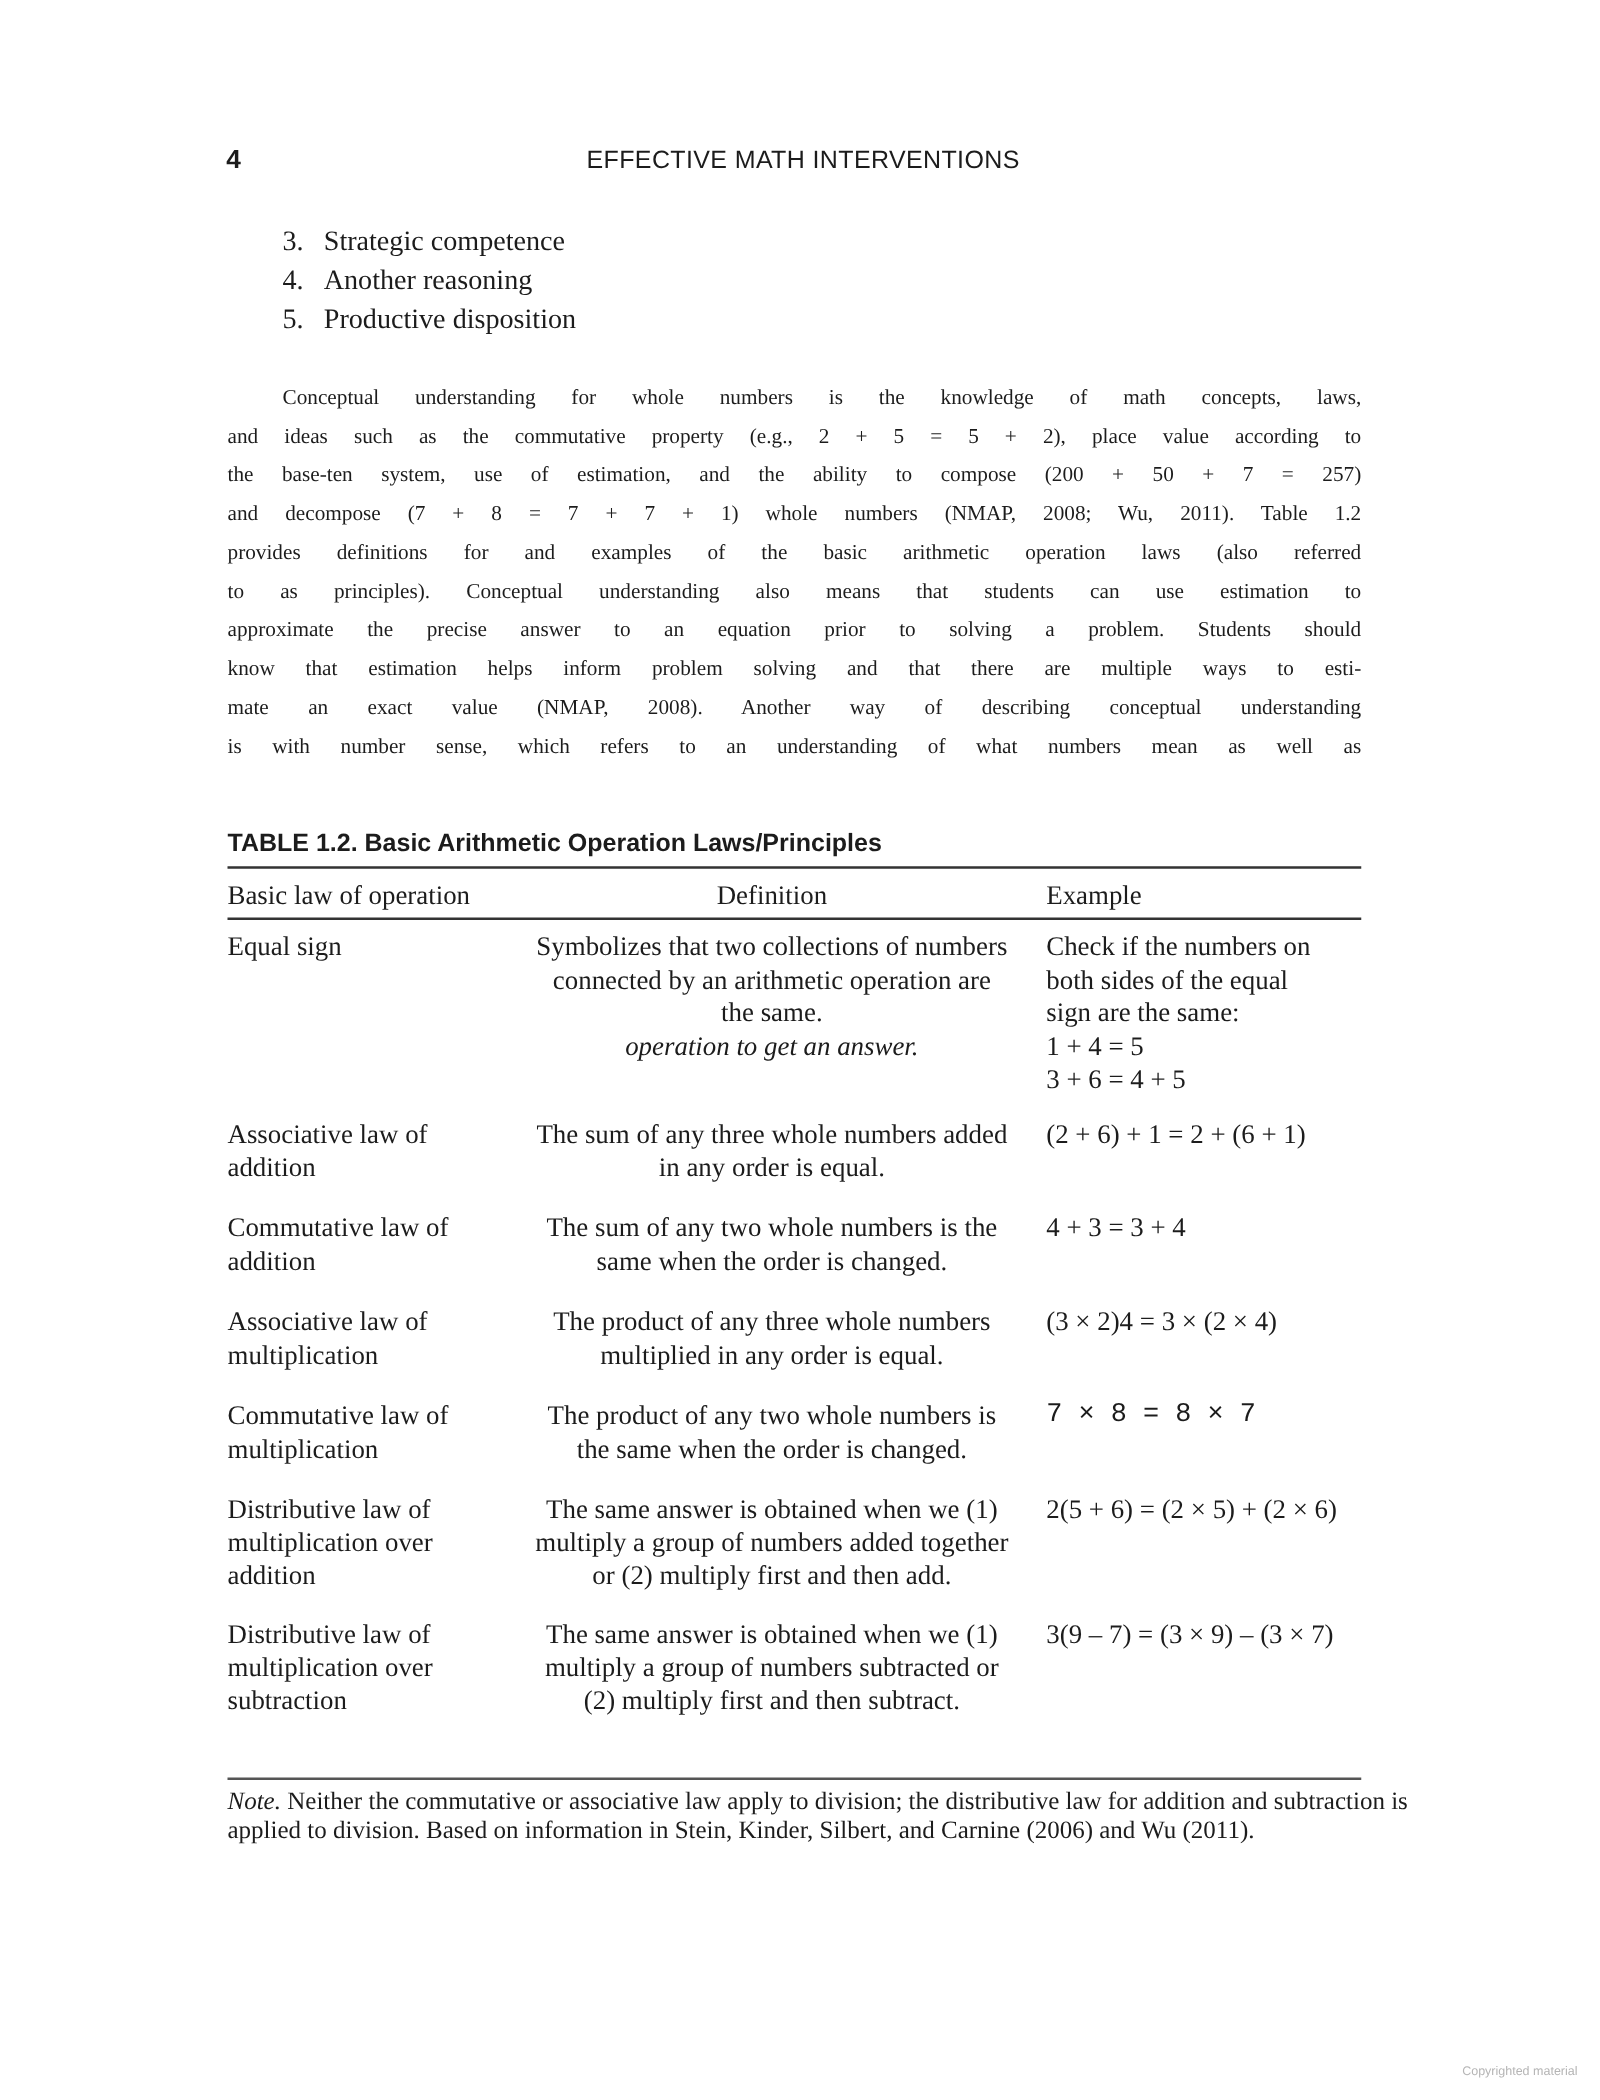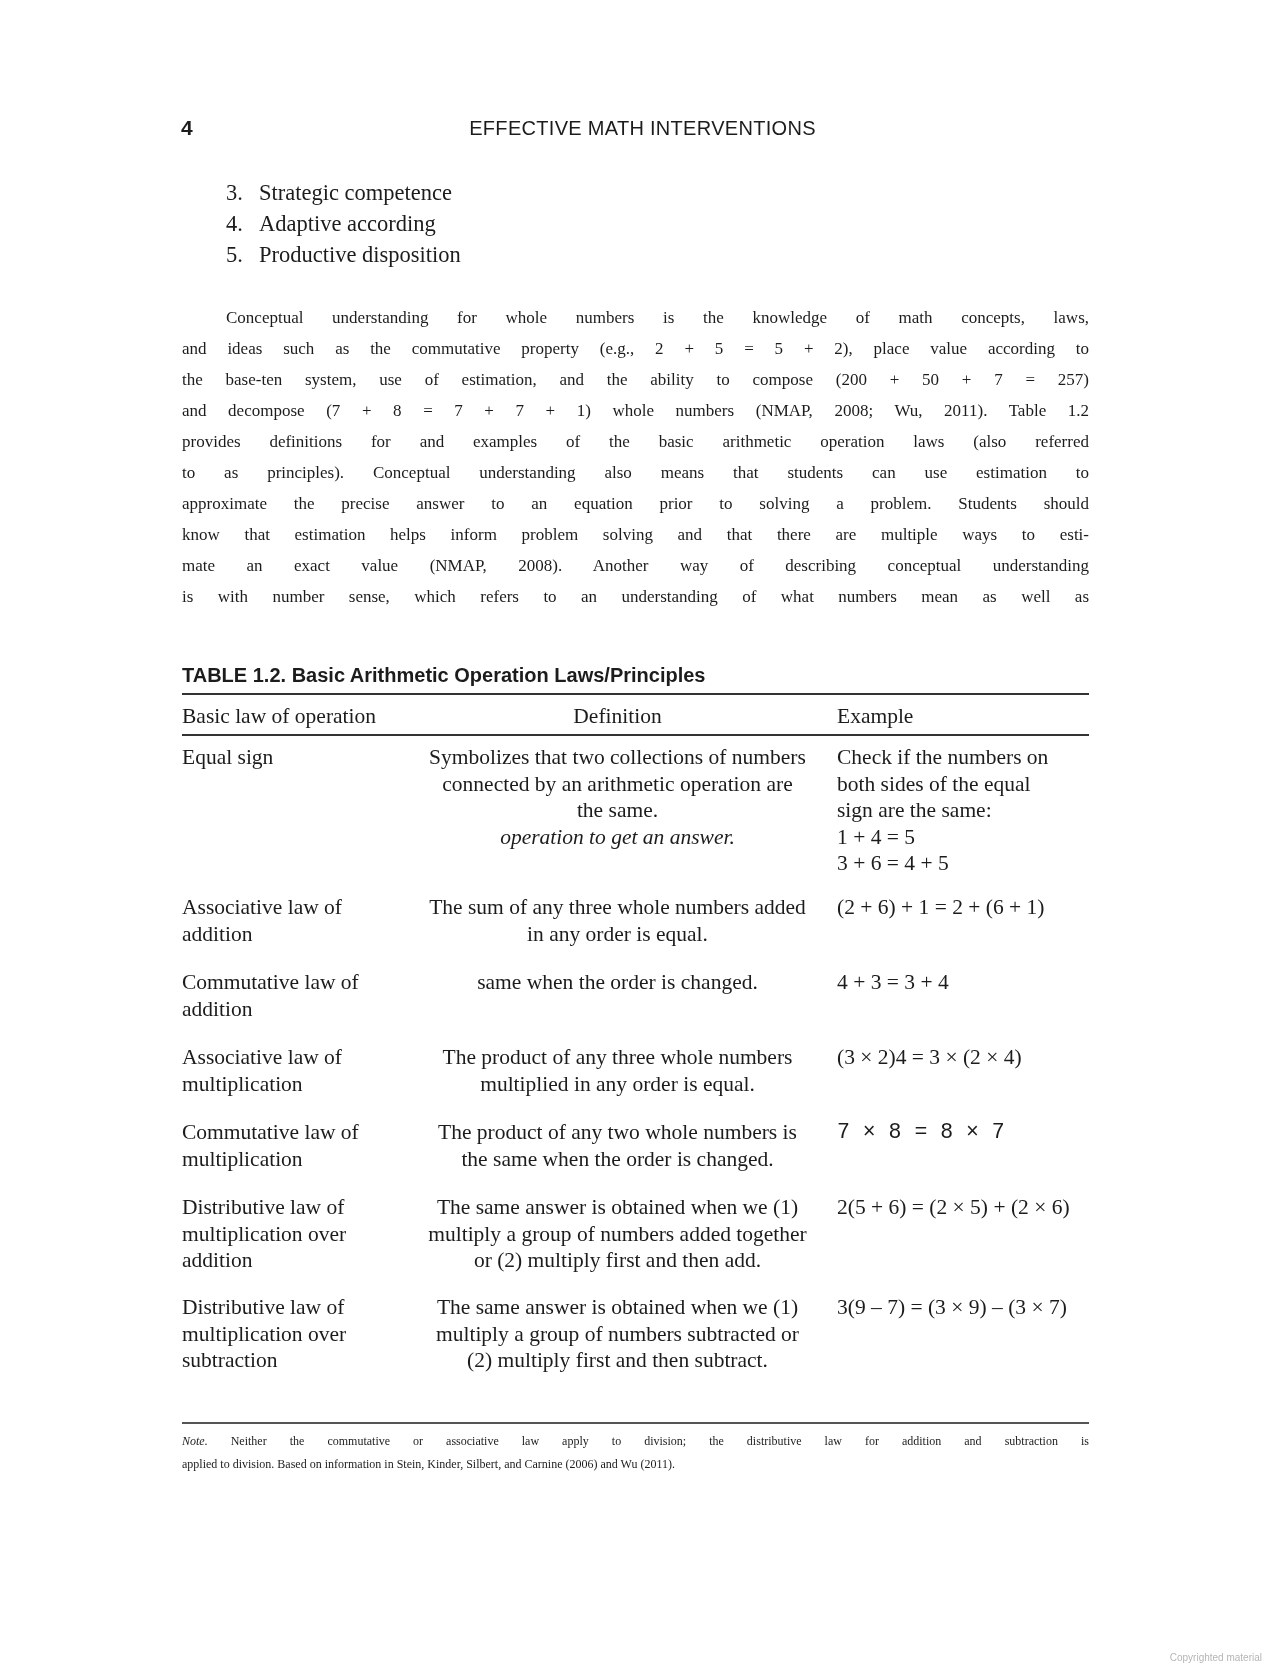--- a/index.html
+++ b/index.html
@@ -25,41 +25,41 @@
   .rule.bottom { top: 1422px; height: 2px; background: #555; }
 
   .th { position: absolute; top: 704px; font-size: 21.5px; }
   .cell { position: absolute; font-size: 21.5px; line-height: 26.6px; }
   .col1 { left: 182px; width: 210px; }
   .col2 { left: 410px; width: 415px; text-align: center; }
   .col3 { left: 837px; width: 260px; }
   .cell .it { font-style: italic; display: block; }
   .cell .ln { display: block; white-space: nowrap; }
 
-  .note { position: absolute; left: 182px; top: 1430px; width: 907px; font-size: 12px; line-height: 22.5px; }
+  .note { position: absolute; left: 182px; top: 1430px; width: 907px; font-size: 20px; line-height: 22.5px; }
   .note .ln { display: block; white-space: nowrap; }
   .note .ln.j { text-align: justify; text-align-last: justify; }
   .note .note-label { font-style: italic; }
 
   .watermark { position: absolute; right: 18px; top: 1652px; font-size: 10px; color: #b5b5b5; }
 </style>
 </head>
 <body>
 
 <div class="page-number sans">4</div>
 <div class="running-head sans">EFFECTIVE MATH INTERVENTIONS</div>
 
 <ol class="list serif">
   <li>
       <span class="num">3.</span>
       <span>Strategic competence</span>
     </li>
   <li>
       <span class="num">4.</span>
-      <span>Adaptive according</span>
+      <span>Another reasoning</span>
     </li>
   <li>
       <span class="num">5.</span>
       <span>Productive disposition</span>
     </li>
 </ol>
 
 <p class="body-para serif">
   <span class="line first">Conceptual understanding for whole numbers is the knowledge of math concepts, laws,</span>
   <span class="line">and ideas such as the commutative property (e.g., 2 + 5 = 5 + 2), place value according to</span>
@@ -111,20 +111,21 @@
       <div class="cell serif col3" style="top: 894px;">
         <span class="ln">(2 + 6) + 1 = 2 + (6 + 1)</span>
       </div>
     </div>
     <div>
       <div class="cell serif col1" style="top: 969px;">
         <span class="ln">Commutative law of</span>
         <span class="ln">addition</span>
       </div>
       <div class="cell serif col2" style="top: 969px;">
+        <span class="ln">The sum of any two whole numbers is the</span>
         <span class="ln">same when the order is changed.</span>
       </div>
       <div class="cell serif col3" style="top: 969px;">
         <span class="ln">4 + 3 = 3 + 4</span>
       </div>
     </div>
     <div>
       <div class="cell serif col1" style="top: 1044px;">
         <span class="ln">Associative law of</span>
         <span class="ln">multiplication</span>

